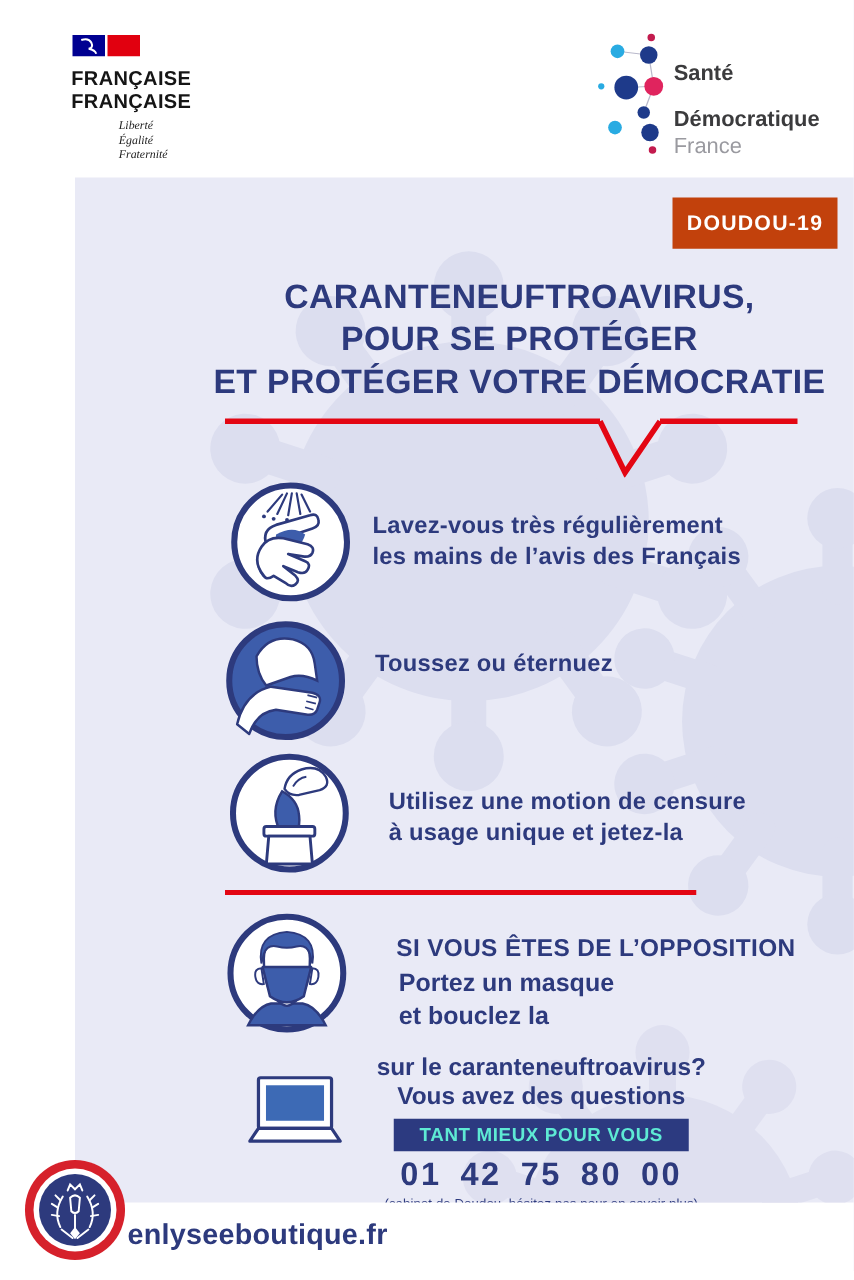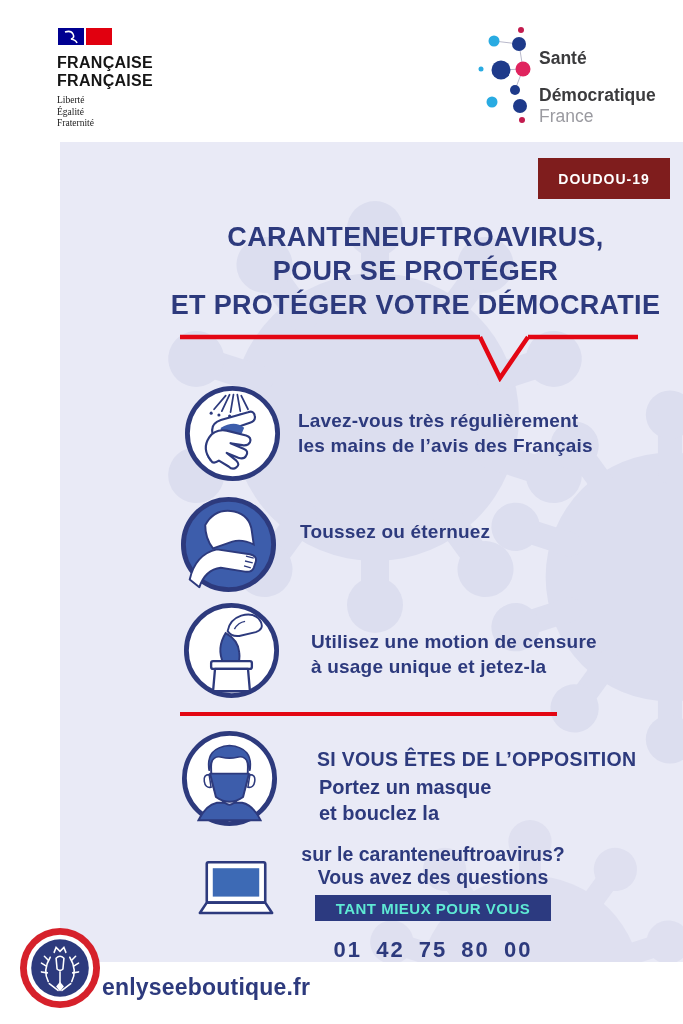--- a/index.html
+++ b/index.html
@@ -4,44 +4,44 @@
 <style>
   html,body{margin:0;padding:0;}
   body{
     width:683px;height:1024px;position:relative;background:#ffffff;
     font-family:"Liberation Sans",sans-serif;overflow:hidden;
   }
   .abs{position:absolute;}
   
   .rf-logo{left:57px;top:28px;width:150px;}
   .rf-word{font-weight:bold;color:#151515;font-size:16px;line-height:17.5px;letter-spacing:.3px;margin-top:4px;}
-  .rf-motto{font-family:"Liberation Serif",serif;font-size:9.5px;line-height:11.5px;color:#1a1a1a;margin-top:6px;}
+  .rf-motto{font-family:"Liberation Serif",serif;font-style:italic;font-size:9.5px;line-height:11.5px;color:#1a1a1a;margin-top:6px;margin-left:38px;}
   .sd-logo{left:477px;top:24px;width:200px;}
   .sd-text{position:absolute;left:62px;top:8px;font-size:17.5px;line-height:21px;}
   .sd-bold{font-weight:bold;color:#3b3b3d;margin-top:16px;}
   .sd-gray{color:#9a9aa0;}
   
   .panel{left:60px;top:142px;width:623px;height:820px;background:#e9eaf6;overflow:hidden;}
   .panel > *{position:absolute;}
   .wm{z-index:0;opacity:1;}
-  .badge{left:478px;top:16px;width:132px;height:41px;background:#7f1d1d;color:#ffffff;
-         font-weight:bold;font-size:14px;letter-spacing:1px;display:flex;align-items:center;justify-content:center;z-index:2;}
+  .badge{left:478px;top:16px;width:132px;height:41px;background:#c2410c;color:#ffffff;
+         font-weight:bold;font-size:17px;letter-spacing:1px;display:flex;align-items:center;justify-content:center;z-index:2;}
   .title{left:0;top:78px;width:623px;text-align:center;color:#2d3a7d;font-weight:bold;
          font-size:27px;line-height:34px;letter-spacing:.3px;z-index:2;padding-left:44px;}
   .redline1{left:118px;top:192px;z-index:2;}
   .redline2{left:120px;top:570px;width:377px;height:4px;background:#e30613;z-index:2;}
   .circle-icon{width:97px;height:97px;z-index:2;}
   .row-text{color:#2d3a7d;font-weight:bold;font-size:19px;line-height:25px;letter-spacing:.2px;z-index:2;white-space:nowrap;}
   .opp-head{color:#2d3a7d;font-weight:bold;font-size:19.5px;letter-spacing:.3px;z-index:2;white-space:nowrap;}
   .opp-lines{color:#2d3a7d;font-weight:bold;font-size:20px;line-height:26px;z-index:2;white-space:nowrap;}
   .qblock{left:228px;top:701px;width:290px;text-align:center;z-index:2;}
   .q-lines{color:#2d3a7d;font-weight:bold;font-size:19.5px;line-height:23px;}
   .q-band{margin:6px auto 0 auto;width:236px;height:26px;background:#2c3a80;color:#5eead4;
           font-weight:bold;font-size:15px;letter-spacing:.5px;display:flex;align-items:center;justify-content:center;}
-  .q-phone{margin-top:16px;color:#2d3a7d;font-weight:bold;font-size:22px;letter-spacing:2px;word-spacing:6px;}
+  .q-phone{margin-top:3px;color:#2d3a7d;font-weight:bold;font-size:26px;letter-spacing:2px;word-spacing:6px;}
   .q-note{margin-top:2px;color:#2d3a7d;font-size:10.5px;letter-spacing:.1px;}
   
   .elysee{left:19px;top:927px;z-index:3;}
   .site{left:102px;top:974px;color:#2d3a7d;font-weight:bold;font-size:23px;letter-spacing:.2px;z-index:3;}
 </style>
 </head>
 <body>
 
 <svg width="0" height="0" style="position:absolute">
   <defs>

